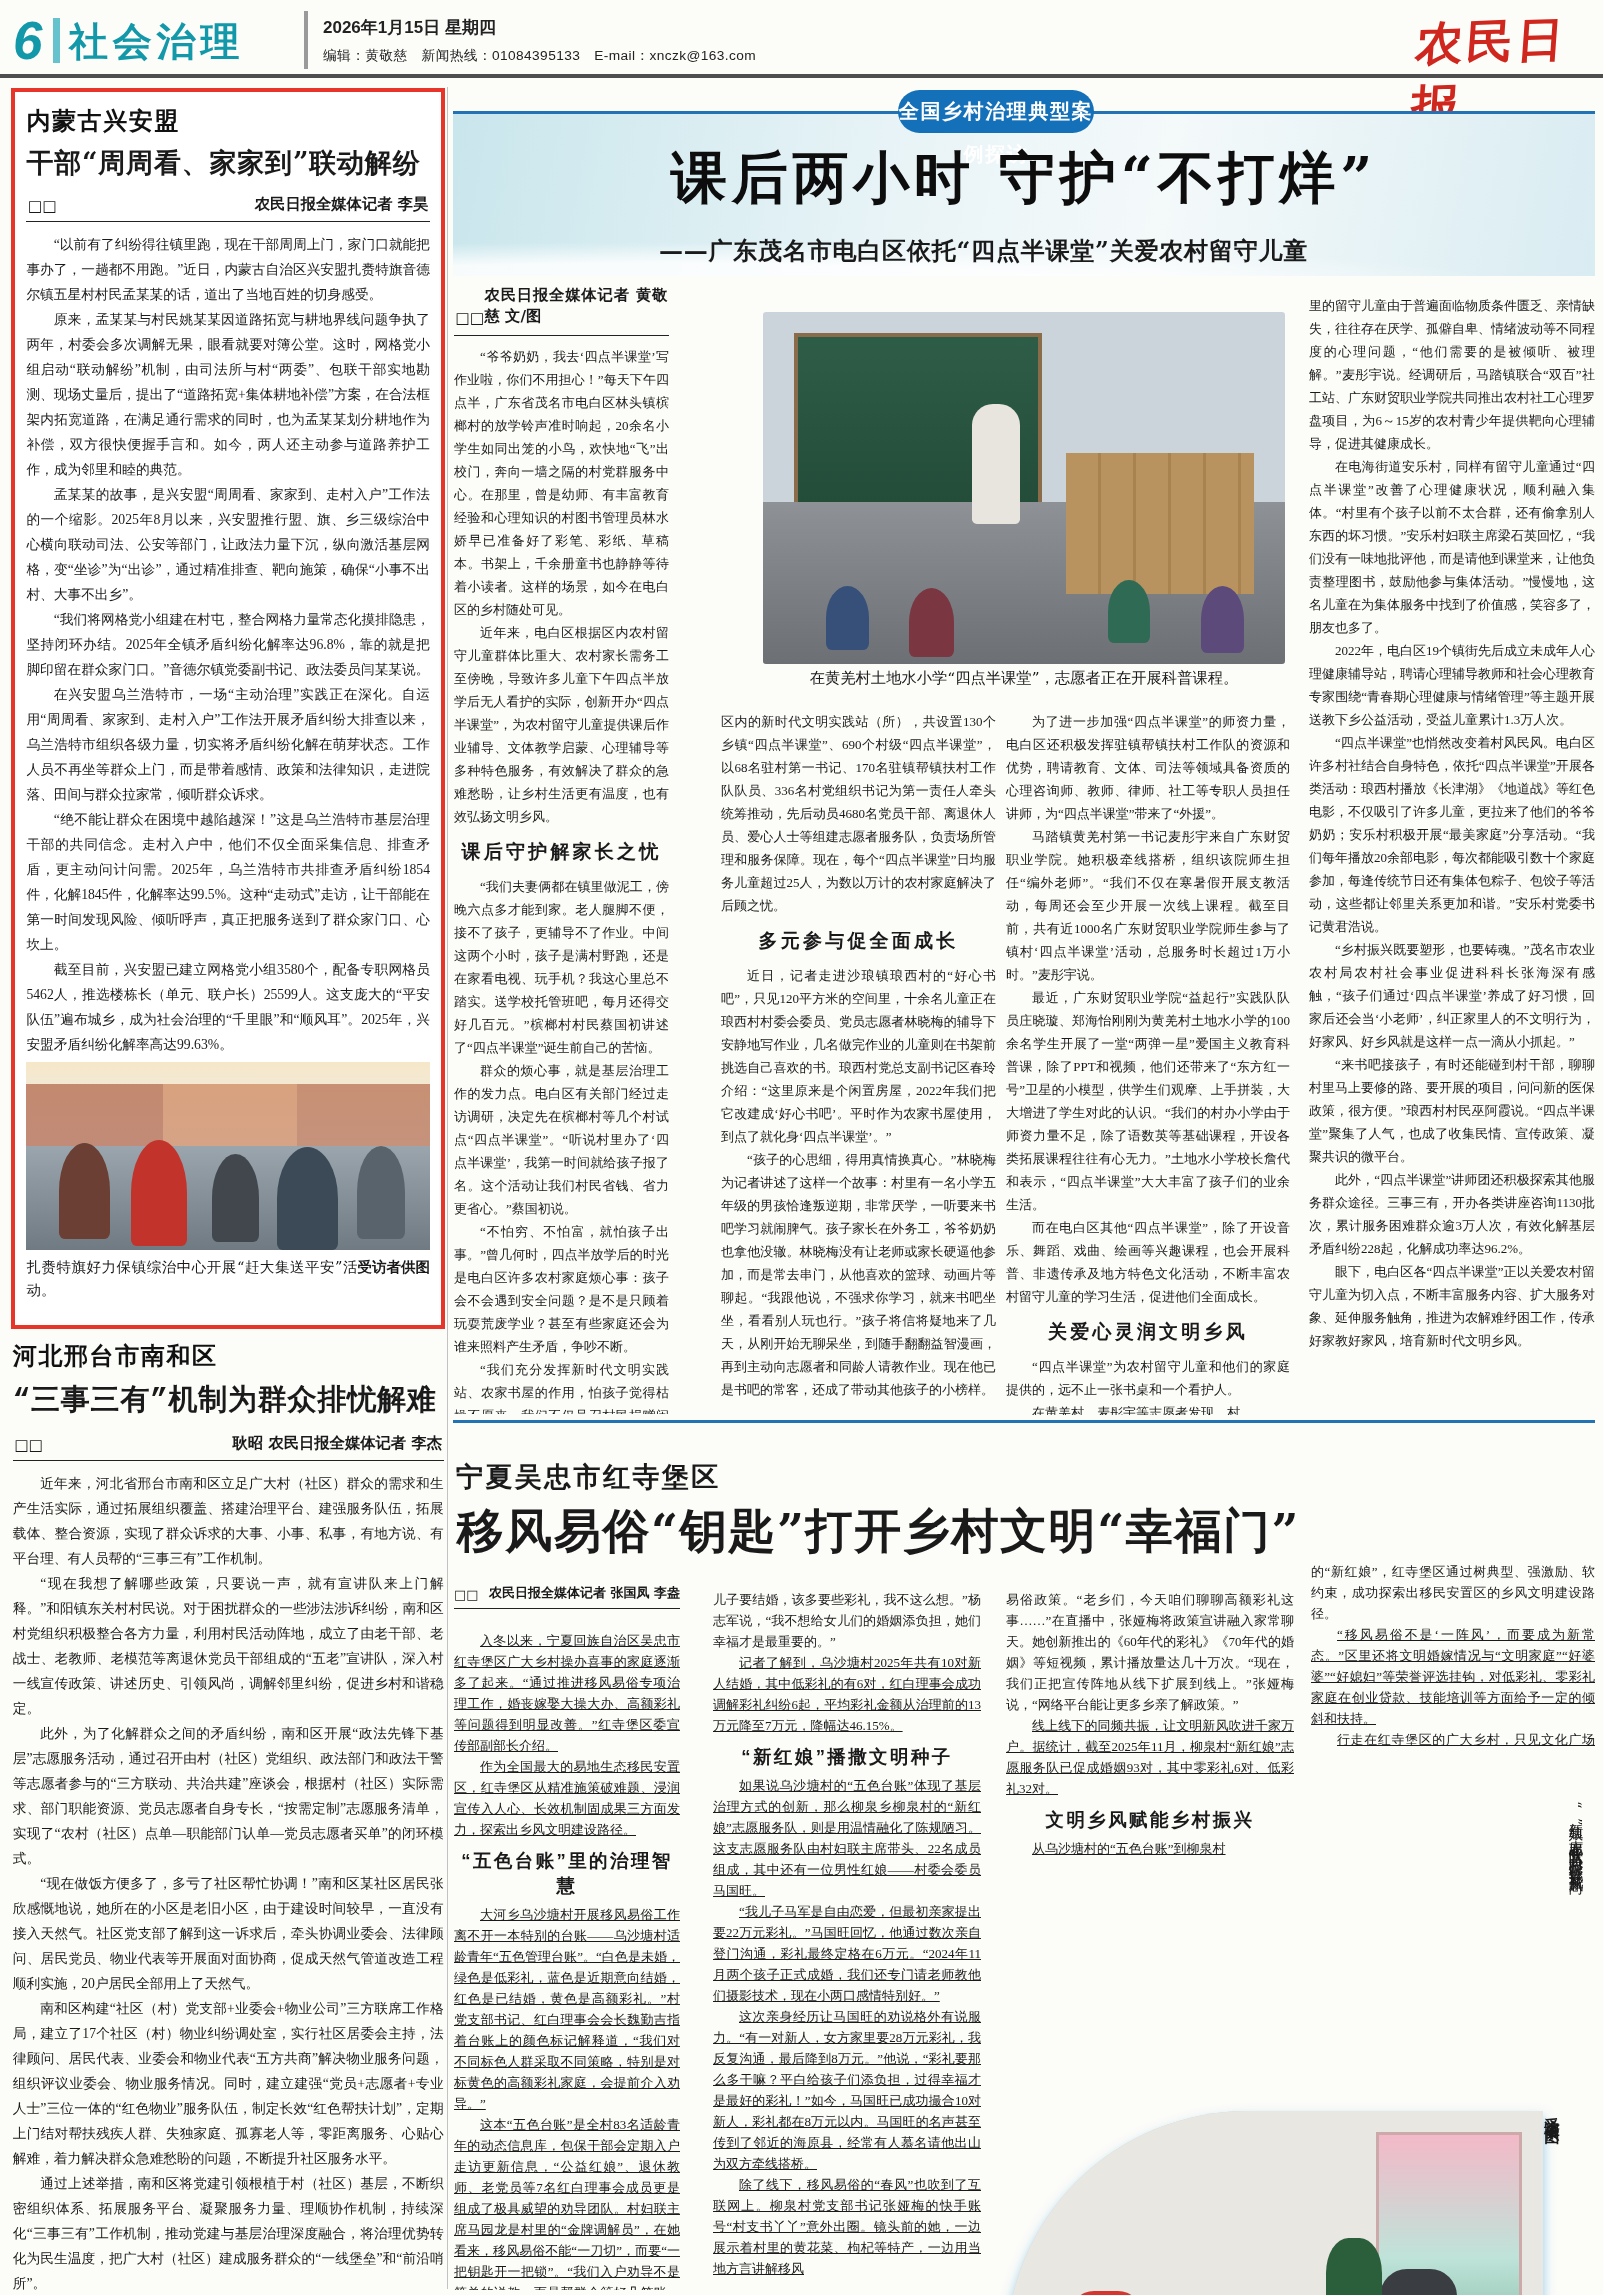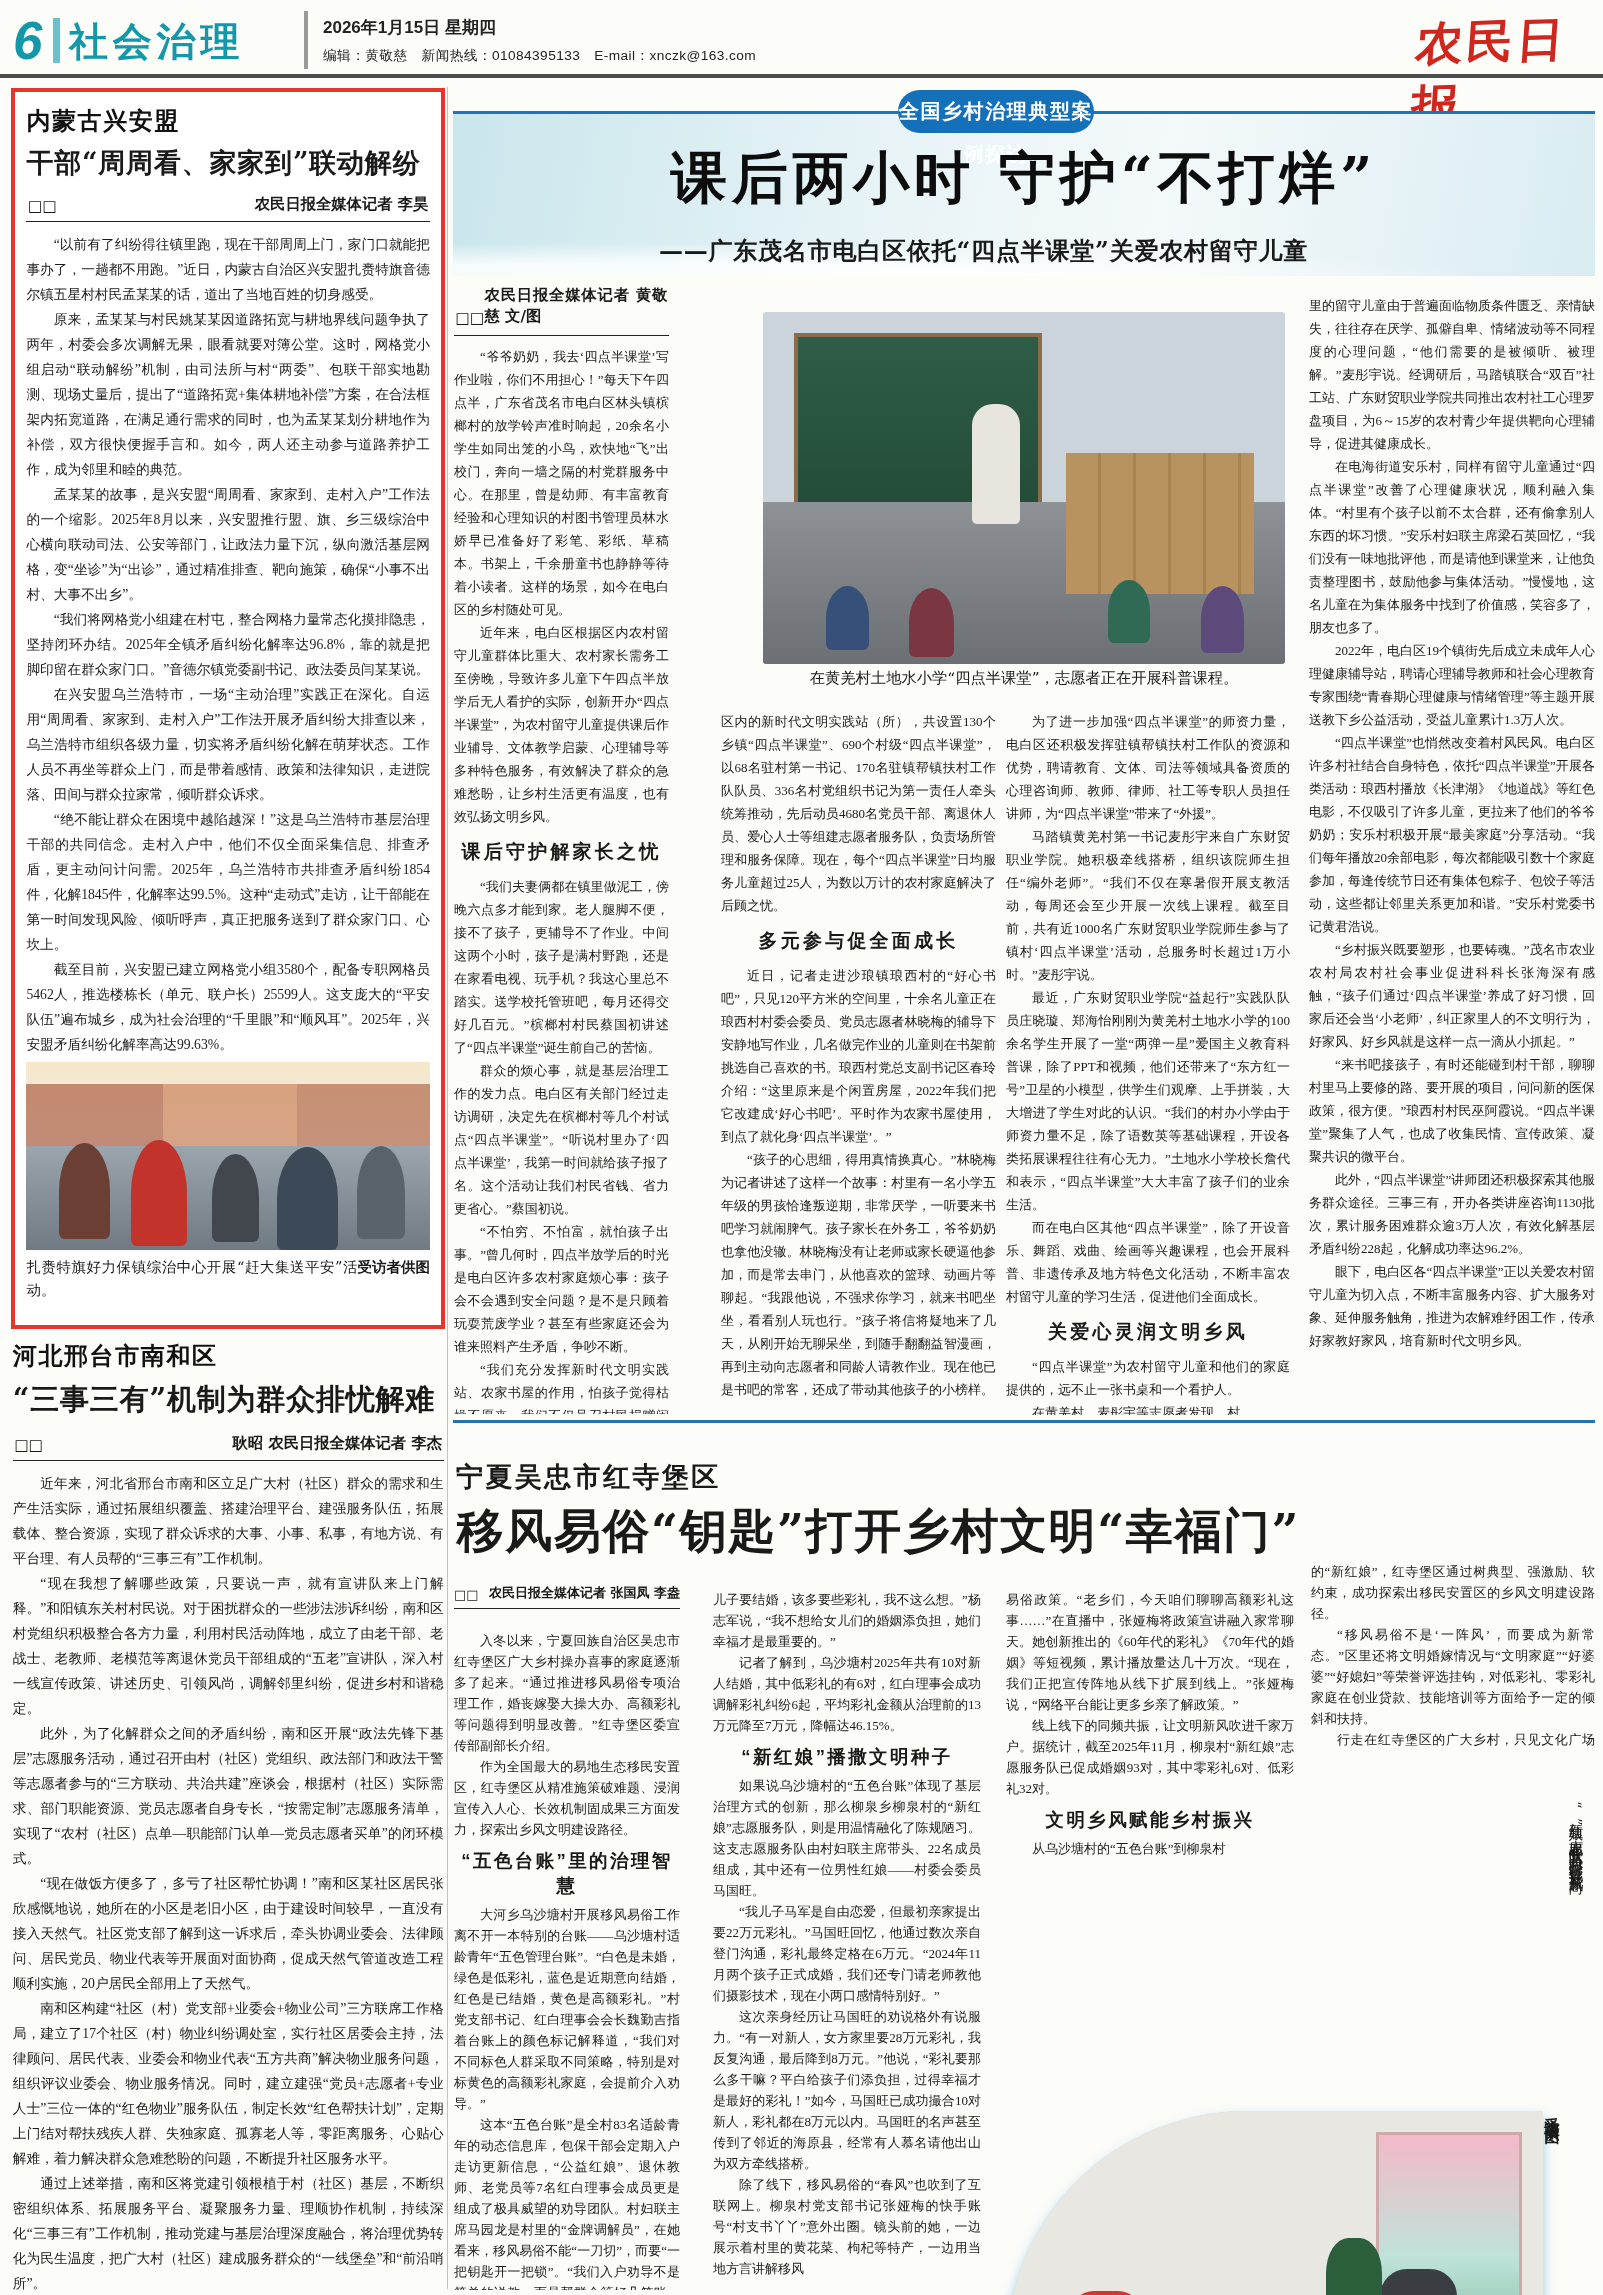--- a/index.html
+++ b/index.html
@@ -34,21 +34,21 @@
   #p1sky{left:0;top:0;right:0;height:45%;background:linear-gradient(#f6e7c8,#e8eef2);}
   #p1bld{left:0;top:22.5px;right:0;height:72px;background:
      linear-gradient(90deg,#b46a4e 0 34%,#cf8a62 34% 67%,#b97354 67% 100%);opacity:.75;}
   #p1ground{left:0;bottom:0;right:0;height:55%;background:linear-gradient(#9aa5ad,#6f7a83);}
   .fig{border-radius:50% 50% 6.4px 6.4px;}
   
   .caption{font:14.5px "DejaVu Serif",serif;line-height:22.5px;text-align:justify;margin-top:1.6px;}
   .caption .credit{font-weight:bold;float:right;font-family:"Liberation Sans",sans-serif;}
   
   #lart2{left:11.2px;top:1340px;width:434px;height:951px;overflow:hidden;padding:0 1.6px;box-sizing:border-box;}
-  #lart2 .ltitle{font-size:29px;}
+  #lart2 .ltitle{font-size:29px;font-family:Liberation Mono, monospace;}
   
   #banner{left:453px;top:114px;width:1142px;height:162px;
      background:linear-gradient(100deg,#c9e6ec 0%,#e9f4f7 40%,#f4f9fa 62%,#d9ecf2 100%);}
   #banner:after{content:"";position:absolute;left:0;bottom:0;width:100%;height:37px;
      background:radial-gradient(120% 180% at 18% 120%,rgba(255,255,255,.85) 30%,rgba(255,255,255,0) 62%);}
   #blueline{left:453px;top:111px;width:1142px;height:3.2px;background:#2273b5;}
   #badge{left:898px;top:90px;width:196px;height:43px;background:#1470b8;border-radius:22px;
      color:#fff;font:bold 20px "Liberation Sans",sans-serif;text-align:center;line-height:43px;letter-spacing:1.6px;}
   #maintitle{left:453px;top:141px;width:1142px;text-align:center;
      font:900 56px "DejaVu Serif",serif;letter-spacing:4.8px;color:#0d0d0d;}
@@ -77,21 +77,21 @@
   #btitle{left:453px;top:1500px;width:851px;text-align:center;
           font:900 47px "DejaVu Serif",serif;letter-spacing:1.6px;}
   #bby{left:454px;top:1584px;width:226px;}
   .bby-in{display:flex;justify-content:space-between;align-items:flex-end;border-bottom:1.6px solid #222;
        padding:0 0 6.4px 0;font:bold 13px "DejaVu Serif",serif;}
   #bc1{left:454px;top:1630px;width:226px;height:660px;}
   #bc2{left:713px;top:1589px;width:268px;height:702px;}
   #bc3{left:1006px;top:1589px;width:288px;height:283px;}
   #bc4{left:1311px;top:1561px;width:284px;height:191px;}
   .bcol{font-size:13px;line-height:21px;text-align:justify;}
-  .bcol .it-p{text-indent:2em;} .bcol .it-c{text-indent:0;}
+  .bcol .it-p{text-indent:2em;text-decoration:underline;} .bcol .it-c{text-indent:0;}
   .bcol .it-h{font:bold 18.5px "Liberation Sans",sans-serif;text-align:center;text-indent:0;
               margin:8px 0 6.4px 0;letter-spacing:2.4px;}
   #photo3{left:1006px;top:1759px;width:537px;height:528px;border-top-left-radius:241px;
           box-shadow:0 6.4px 11.2px rgba(120,190,230,.8);}
   #p3wall{left:0;top:0;right:0;height:62%;background:#e9e7e2;}
   #p3paint{right:4%;top:4%;width:26%;height:42%;background:linear-gradient(#f3b9c8,#bfe3d9 55%,#7fb8a0);border:3.2px solid #caa;}
   #p3vest{left:12%;top:34%;width:72px;height:153px;background:#d6352f;border-radius:24px 24px 6.4px 6.4px;}
   #p3man{right:16%;top:30%;width:77px;height:161px;background:#3a3d42;border-radius:27px 27px 6.4px 6.4px;}
   #vcap{left:1566px;top:1801px;height:450px;writing-mode:vertical-rl;
         font:14.5px "DejaVu Serif",serif;letter-spacing:2.4px;}

